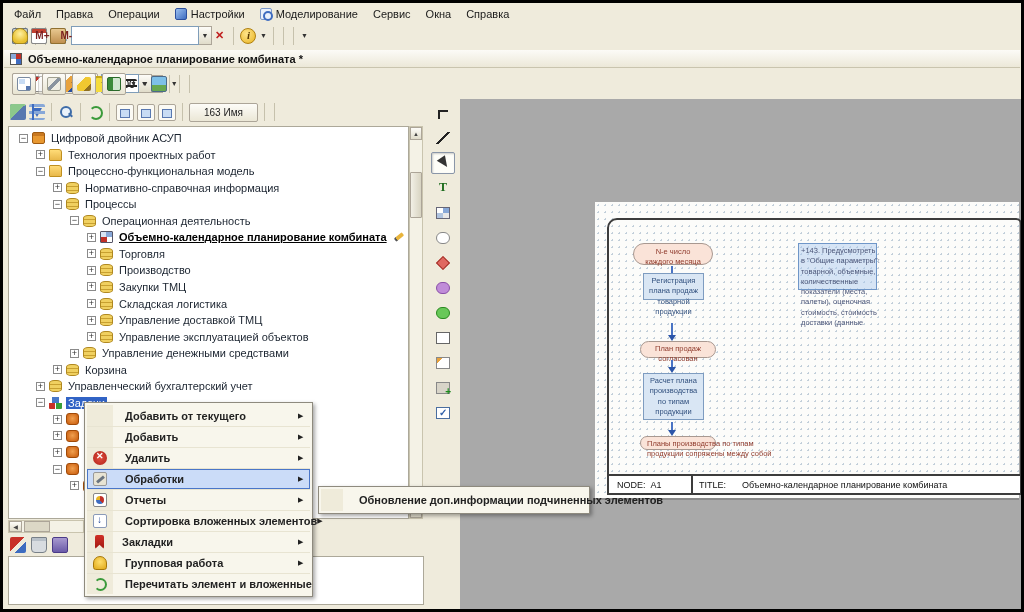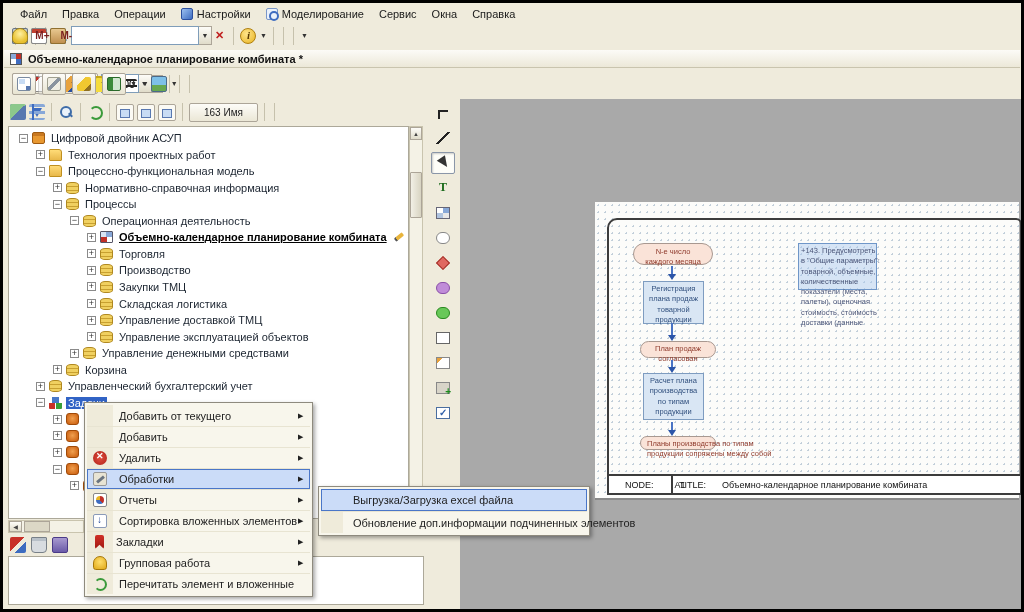--- a/index.html
+++ b/index.html
@@ -2,21 +2,21 @@
 <html><head>
 <meta charset="utf-8">
 <style>
   * { margin:0; padding:0; box-sizing:border-box; }
   html,body { width:1024px; height:612px; }
   body { font-family:"Liberation Sans", sans-serif; }
   #screen { position:relative; width:1024px; height:612px; background:#000; overflow:hidden; }
   #win { position:absolute; left:3px; top:3px; right:3px; bottom:3px; background:#EFEBDC; }
 
   
-  #menubar { position:absolute; left:4px; top:4px; right:4px; height:19px; display:flex; align-items:center; gap:15px; padding-left:16px; font-size:11px; color:#1a1a1a; }
+  #menubar { position:absolute; left:4px; top:4px; right:4px; height:19px; display:flex; align-items:center; gap:15px; padding-left:10px; font-size:11px; color:#1a1a1a; }
   .mb-item { display:flex; align-items:center; gap:4px; cursor:default; }
   .mb-ic { width:12px; height:12px; border-radius:2px; }
   .mb-ic.settings { background:linear-gradient(135deg,#9CC0F0,#3E6CC0); border:1px solid #2C4F9E; }
   .mb-ic.modeling { background:#EAF1FB; border:1px solid #7A96C8; position:relative; }
   .mb-ic.modeling::after { content:""; position:absolute; left:2px; top:2px; width:6px; height:6px; border:2px solid #3E6CC0; border-radius:50%; }
 
   
   .tb { position:absolute; display:flex; align-items:center; gap:3px; }
   #toolbar-main { left:4px; top:23px; right:4px; height:25px; padding-left:8px; }
   #toolbar-format { left:4px; top:69px; right:4px; height:29px; padding-left:8px; }
@@ -155,21 +155,21 @@
   [data-icon="shape-add-tool"] .pg { background:#D8D4C8; border:1px solid #888; }
   [data-icon="shape-add-tool"] .pg::after { content:"+"; position:absolute; right:-2px; bottom:-4px; color:#1A8A1A; font-weight:bold; font-size:10px; }
   [data-icon="check-tool"] .pg { background:#fff; border:1px solid #4A6EA0; }
   [data-icon="check-tool"] .pg::before { content:"✓"; position:absolute; left:2px; top:-1px; color:#2E5FA8; font-size:10px; font-weight:bold; }
 
   
   #diagram { position:absolute; left:460px; top:99px; right:3px; bottom:3px; background:#A9A9A9; overflow:hidden; }
   #page { position:absolute; left:135px; top:103px; width:424px; height:298px; background:#FCFCFA; background-image:radial-gradient(#C2CFDA 1px, transparent 1px); background-size:7px 7px; border-bottom:2px solid #8A8A8A; }
   #frame { position:absolute; left:12px; top:16px; right:-3px; height:277px; border:2px solid #3C3C3C; border-radius:10px 6px 0 0; }
   #nodebar { position:absolute; left:-2px; right:-2px; bottom:-2px; height:21px; border:2px solid #3C3C3C; background:#fff; display:flex; font-size:9px; color:#111; align-items:center; }
-  #nodebar .c1 { width:64px; align-self:stretch; border-right:2px solid #3C3C3C; display:flex; align-items:center; gap:21px; padding-left:16px; }
+  #nodebar .c1 { width:84px; align-self:stretch; border-right:2px solid #3C3C3C; display:flex; align-items:center; gap:5px; padding-left:8px; }
   #nodebar .c2 { display:flex; align-items:center; gap:16px; padding-left:6px; }
   .fc-oval { position:absolute; background:#FAE3D8; border:1px solid #A89890; border-radius:11px; color:#8F3A2C; font-size:7.5px; line-height:9.5px; text-align:center; padding-top:3px; }
   .fc-oval div { white-space:nowrap; }
   .fc-oval.left { text-align:left; padding-left:6px; }
   .fc-rect { position:absolute; background:#D9E6F4; border:1px solid #7E9CC0; color:#31507E; font-size:7.5px; line-height:10.4px; text-align:center; padding-top:2px; }
   .fc-rect div { white-space:nowrap; }
   .arrow { position:absolute; width:2px; background:#4A74C4; }
   .arrow::after { content:""; position:absolute; left:-3px; bottom:-5px; border-left:4px solid transparent; border-right:4px solid transparent; border-top:6px solid #2C55A8; }
   #note-sel { position:absolute; left:203px; top:41px; width:79px; height:47px; background:rgba(168,200,240,.45); border:1px solid #6F96C8; }
   #note { position:absolute; left:206px; top:44px; width:112px; font-size:7.5px; line-height:10.3px; color:#4A5578; }
@@ -192,21 +192,21 @@
   [data-icon="reports-icon"] { background:#fff; border:1px solid #888; }
   [data-icon="reports-icon"]::before { content:""; position:absolute; left:2px; top:2px; width:8px; height:8px; background:conic-gradient(#C03028 0 40%,#3E6CC0 0 75%,#E8B422 0); border-radius:50%; }
   [data-icon="processing-icon"] { background:#E8E4D4; border:1px solid #999; }
   [data-icon="processing-icon"]::before { content:""; position:absolute; left:2px; top:5px; width:9px; height:3px; background:#6A7480; transform:rotate(-40deg); }
   [data-icon="bookmark-icon"] { background:linear-gradient(#D03028,#A01810); width:9px !important; margin-left:8px; clip-path:polygon(0 0,100% 0,100% 100%,50% 70%,0 100%); }
   [data-icon="sort-items-icon"] { background:#fff; border:1px solid #8A9AB8; }
   [data-icon="sort-items-icon"]::before { content:"↓"; position:absolute; left:3px; top:-1px; color:#24489A; font-size:10px; }
   [data-icon="bell-icon"] { background:radial-gradient(circle at 50% 40%,#FFDE6A,#E0A818); border-radius:50% 50% 20% 20%; border:1px solid #A87808; }
   [data-icon="reread-icon"] { background:none; }
   [data-icon="reread-icon"]::before { content:""; position:absolute; left:1px; top:1px; width:9px; height:9px; border:2px solid #3A9A3A; border-left-color:transparent; border-radius:50%; }
-  .cm-label { flex:1; position:relative; z-index:1; padding-left:6px; white-space:nowrap; }
+  .cm-label { flex:1; position:relative; z-index:1; padding-left:12px; white-space:nowrap;font-weight:bold; }
   .cm-arrow { width:12px; font-size:7px; color:#222; text-align:left; }
   .cm-arrow.none { visibility:hidden; }
 </style>
 </head>
 <body>
 
 <div id="screen">
   <div id="win"></div>
 
   <div id="menubar">
@@ -585,21 +585,21 @@
             <span>Объемно-календарное планирование комбината</span>
           </span>
         </div>
       </div>
 
       <div class="fc-oval" style="left:38px;top:41px;width:80px;height:22px">
           <div>N-е число</div>
           <div>каждого месяца</div>
         </div>
       <div class="arrow" style="left:76px;top:64px;height:9px"></div>
-      <div class="fc-rect" style="left:48px;top:79px;width:61px;height:43px">
+      <div class="fc-rect" style="left:48px;top:71px;width:61px;height:27px">
           <div>Регистрация</div>
           <div>плана продаж</div>
           <div>товарной</div>
           <div>продукции</div>
         </div>
       <div class="arrow" style="left:76px;top:121px;height:13px"></div>
       <div class="fc-oval" style="left:45px;top:139px;width:76px;height:17px;padding-top:2px">
           <div>План продаж</div>
           <div>согласован</div>
         </div>
@@ -674,24 +674,19 @@
       </div>
       <div class="cm-item">
         <span class="mi" data-icon="reread-icon"></span>
         <span class="cm-label">Перечитать элемент и вложенные</span>
         <span class="cm-arrow none">▶</span>
       </div>
     </div>
 
   <div id="ctxsub" class="menu">
 
-  <div class="cm-item hl">
-        <span class="mi none"></span>
-        <span class="cm-label">Выгрузка/Загрузка excel файла</span>
-        <span class="cm-arrow none">▶</span>
-      </div>
       <div class="cm-item">
         <span class="mi none"></span>
         <span class="cm-label">Обновление доп.информации подчиненных элементов</span>
         <span class="cm-arrow none">▶</span>
       </div>
     </div>
 </div>
 
 </body></html>

